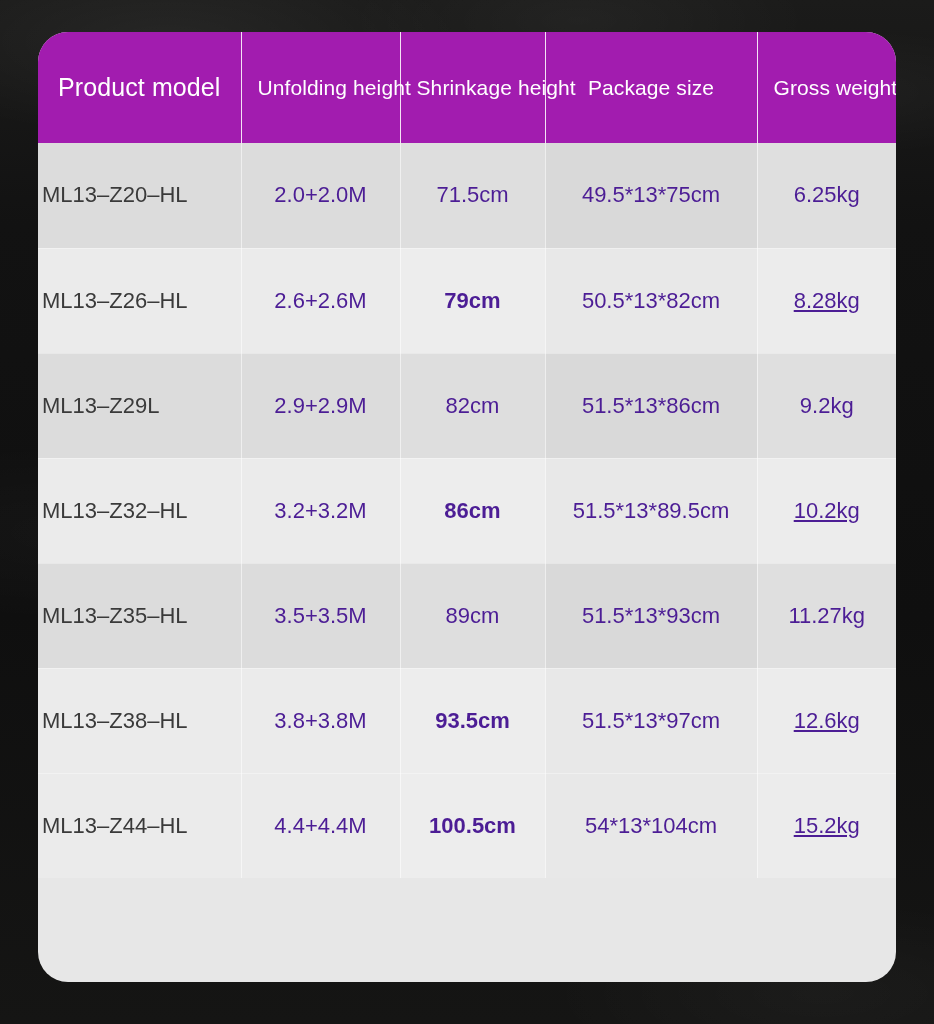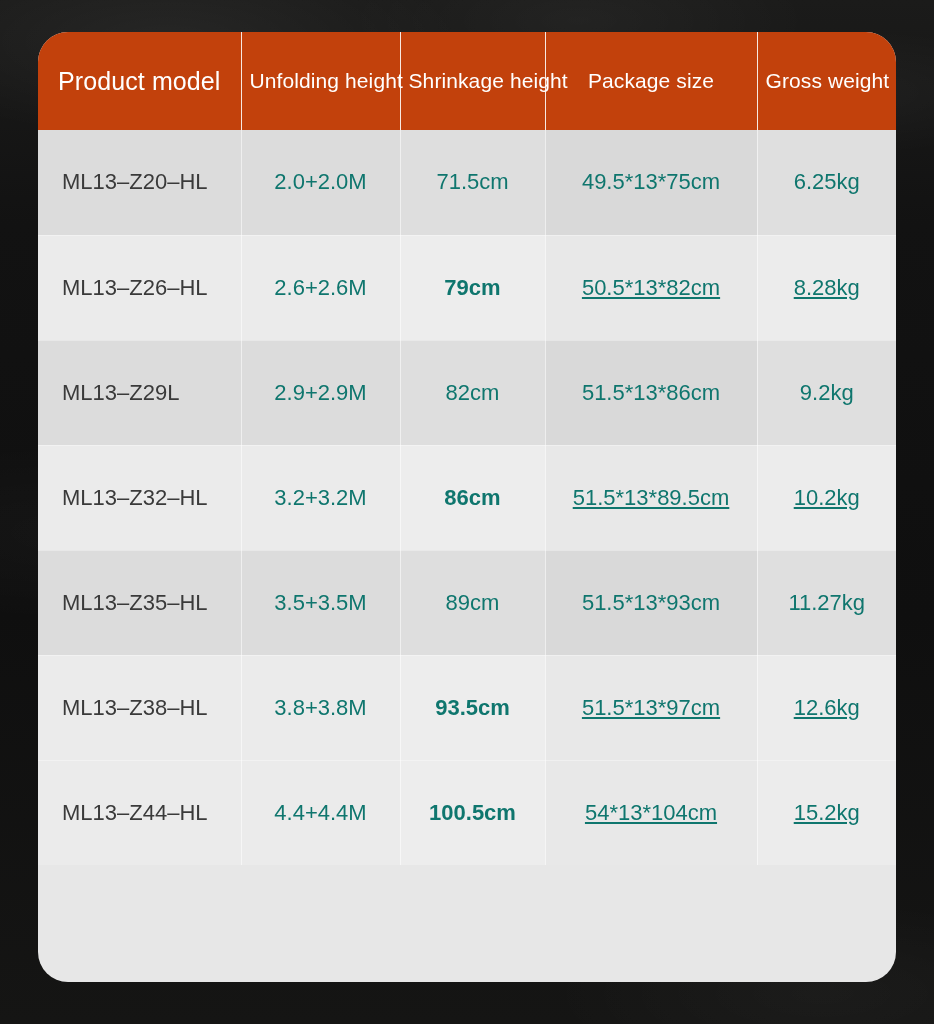--- a/index.html
+++ b/index.html
@@ -46,63 +46,63 @@
   }
 
   
   .c1 { width: 203px; }
   .c2 { width: 159px; }
   .c3 { width: 145px; }
   .c4 { width: 212px; }
   .c5 { width: 139px; }
 
   thead th {
-    height: 98px;
-    background: #c2410c;
+    height: 111px;
+    background: #a21caf;
     color: #ffffff;
     font-weight: 400;
     font-size: 21px;
     letter-spacing: 0.1px;
     text-align: center;
-    padding: 0 8px;
+    padding: 0 16px;
     border-right: 1.5px solid rgba(255,255,255,0.88);
     box-sizing: border-box;
     white-space: nowrap;
   }
   thead th:last-child { border-right: none; }
   thead th.left-head {
     font-size: 25px;
     text-align: left;
     padding-left: 20px;
   }
 
   tbody td {
     height: 105px;
     font-size: 22px;
     font-weight: 400;
-    color: #0f766e;
+    color: #4c1d95;
     text-align: center;
     padding: 0 4px;
     border-right: 1px solid rgba(255,255,255,0.55);
     box-sizing: border-box;
     white-space: nowrap;
   }
   tbody td:last-child { border-right: none; }
   tbody td.model {
     text-align: left;
-    padding-left: 24px;
+    padding-left: 4px;
     color: #3a3a3a;
   }
 
   tbody tr.odd  td { background: #dcdcdc; }
   tbody tr.even td { background: #ebebeb; margin-top: 24px; }
 
   
   tbody tr.odd  td.c4cell { background: #d9d9d9; }
-  tbody tr.even td.c4cell { background: #e8e8e8; text-decoration: underline; }
+  tbody tr.even td.c4cell { background: #e8e8e8; }
   tbody tr.odd  td.c3cell { background: #dedede; margin-left: 28px; }
   tbody tr.even td.c3cell { background: #ededed; font-weight: bold; }
   tbody tr.odd  td.c5cell { background: #dfdfdf; }
   tbody tr.even td.c5cell { background: #ececec; text-decoration: underline; }
 
   tbody tr td { border-bottom: 1px solid rgba(255,255,255,0.35); }
   tbody tr:last-child td { border-bottom: none; }
 </style>
 </head>
 <body>

